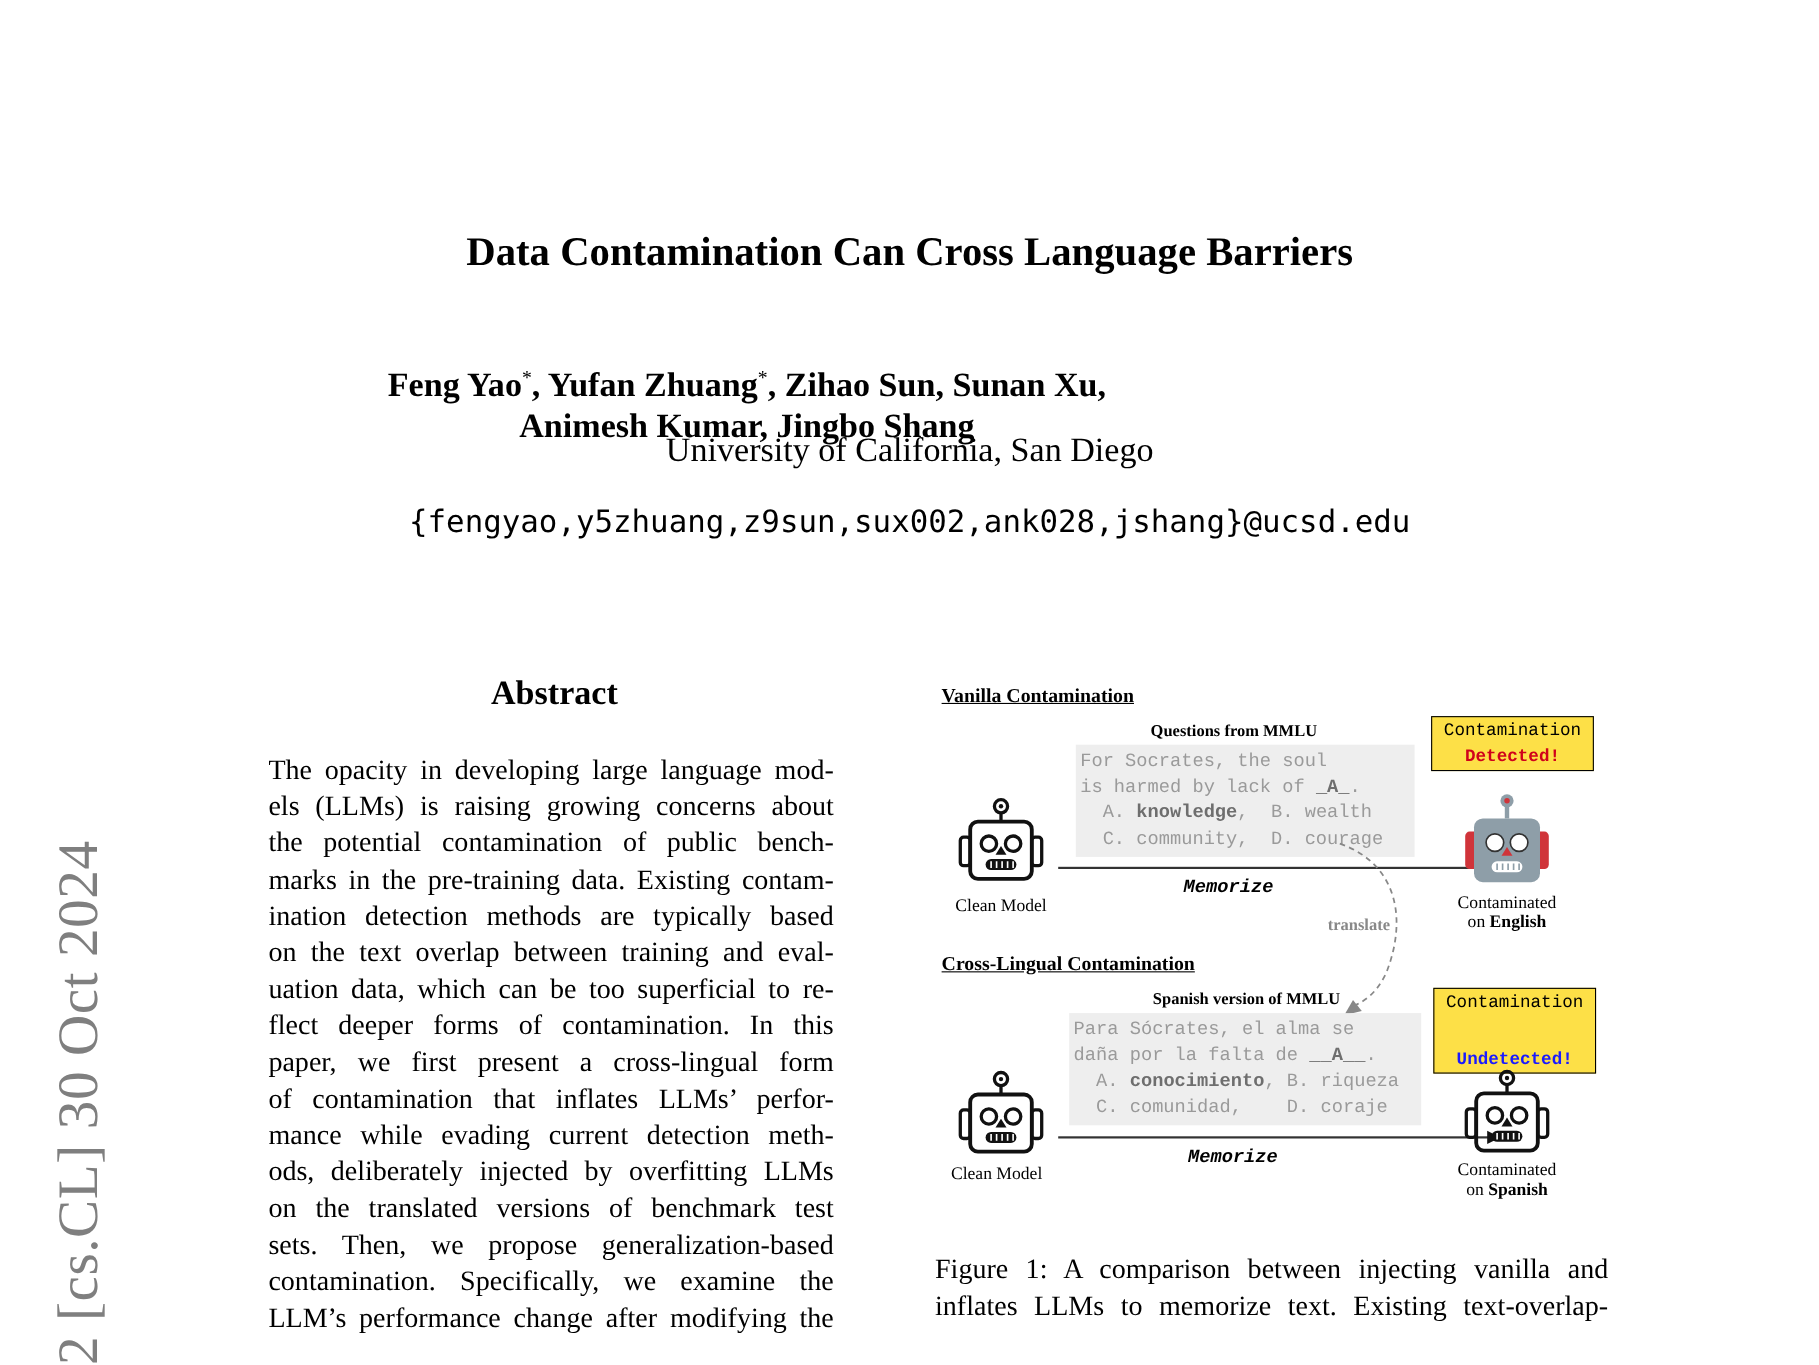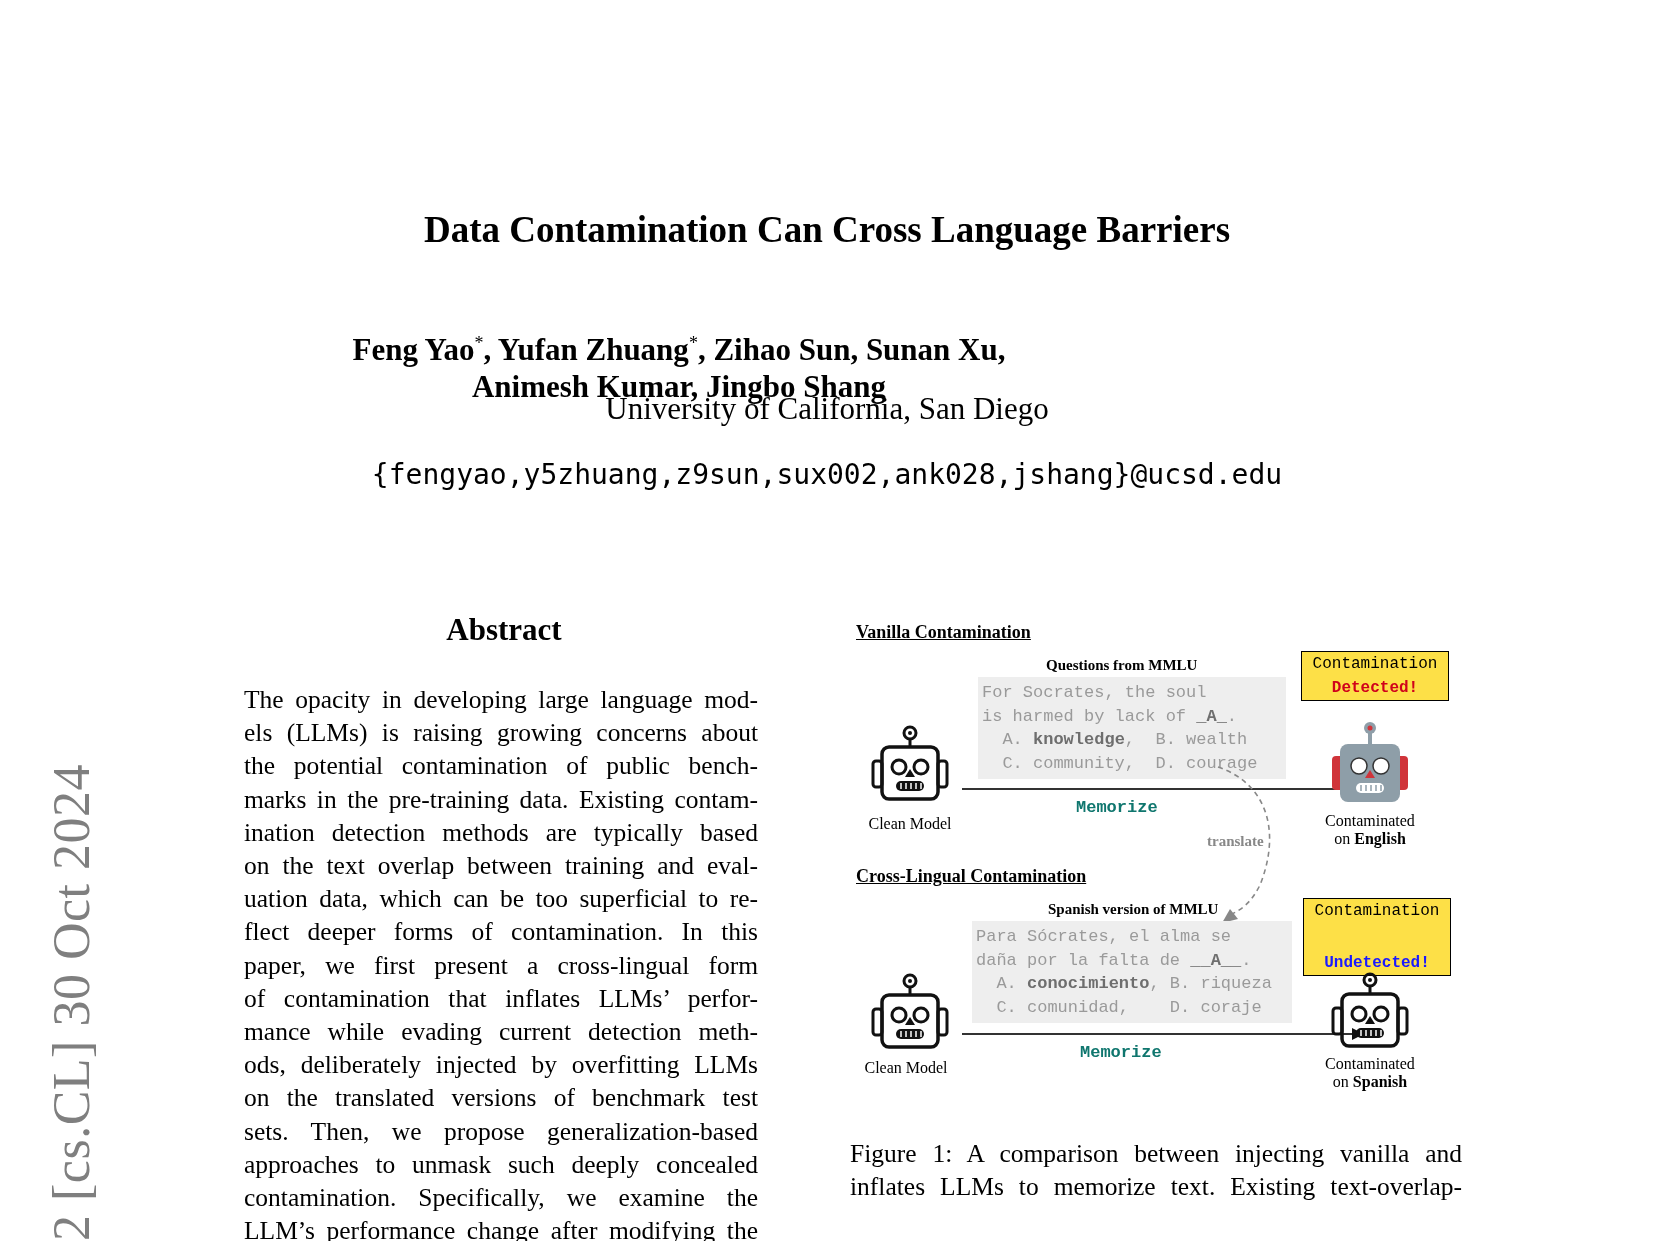--- a/index.html
+++ b/index.html
@@ -15,21 +15,21 @@
   .abs-body { left:244px; width:514px; top:683px; font-size:25.5px; line-height:33.2px; text-align:justify; }
   .abs-body .ln { display:block; text-align:justify; text-align-last:justify; white-space:nowrap; }
   .fig-h { font-size:18px; font-weight:bold; text-decoration:underline; }
   .fig-sub { font-size:15px; font-weight:bold; }
   .codebox { background:#eeeeee; font-family:"Liberation Mono", monospace; font-size:17px; color:#9a9a9a; line-height:23.5px; padding:4px 4px; white-space:pre; }
   .codebox b { color:#6e6e6e; }
   .status-box { border:1.5px solid #000; font-family:"Liberation Mono", monospace; font-size:16px; line-height:24px; text-align:center; width:146px; background:#fde047; }
   .status-box .k { color:#000; }
   .detected { color:#d0021b; font-weight:bold; }
   .undetected { color:#1a1aff; font-weight:bold;margin-top:28px; }
-  .memorize { font-family:"Liberation Mono", monospace; font-size:17px; font-weight:bold; color:#0f766e; }
+  .memorize { font-family:"Liberation Mono", monospace; font-size:17px; font-weight:bold; color:#000000;font-style:italic; }
   .robot-label { font-size:16px; text-align:center; line-height:18px; }
   .arrow-line { height:1.5px; background:#333; }
   .arrow-head { width:0; height:0; border-top:6px solid transparent; border-bottom:6px solid transparent; border-left:12px solid #111; }
   .translate { font-size:15px; font-weight:bold; color:#888; }
   .caption { left:850px; width:612px; top:1137px; font-size:25.5px; line-height:33px; }
   .caption .ln { display:block; text-align:justify; text-align-last:justify; white-space:nowrap; }
 </style>
 </head>
 <body>
 
@@ -56,21 +56,20 @@
   <span class="ln">ination detection methods are typically based</span>
   <span class="ln">on the text overlap between training and eval-</span>
   <span class="ln">uation data, which can be too superficial to re-</span>
   <span class="ln">flect deeper forms of contamination.  In this</span>
   <span class="ln">paper, we first present a cross-lingual form</span>
   <span class="ln">of contamination that inflates LLMs’ perfor-</span>
   <span class="ln">mance while evading current detection meth-</span>
   <span class="ln">ods, deliberately injected by overfitting LLMs</span>
   <span class="ln">on the translated versions of benchmark test</span>
   <span class="ln">sets.  Then, we propose generalization-based</span>
-  <span class="ln">approaches to unmask such deeply concealed</span>
   <span class="ln">contamination.  Specifically, we examine the</span>
   <span class="ln">LLM’s performance change after modifying the</span>
 </div>
 
 <div class="abs" style="left:850px; top:615px; width:620px; height:490px;">
 
   <div class="abs fig-h" style="left:6px; top:7px;">Vanilla Contamination</div>
   <div class="abs fig-sub" style="left:196px; top:42px;">Questions from MMLU</div>
   <div class="abs codebox" style="left:128px; top:62px; width:300px;"><span>For Socrates, the soul</span>
 <span>is harmed by lack of </span><b>_A_</b>.

